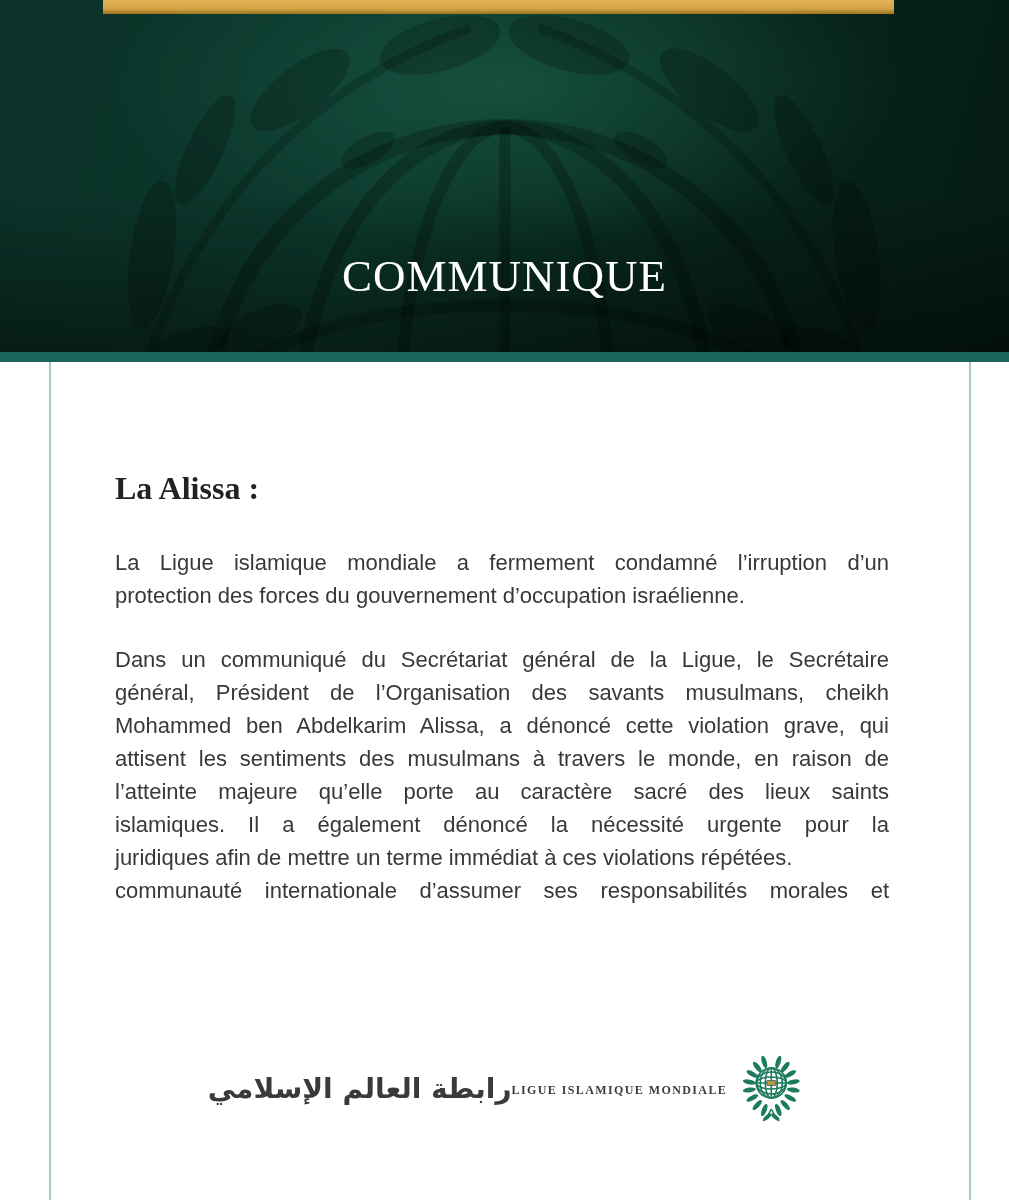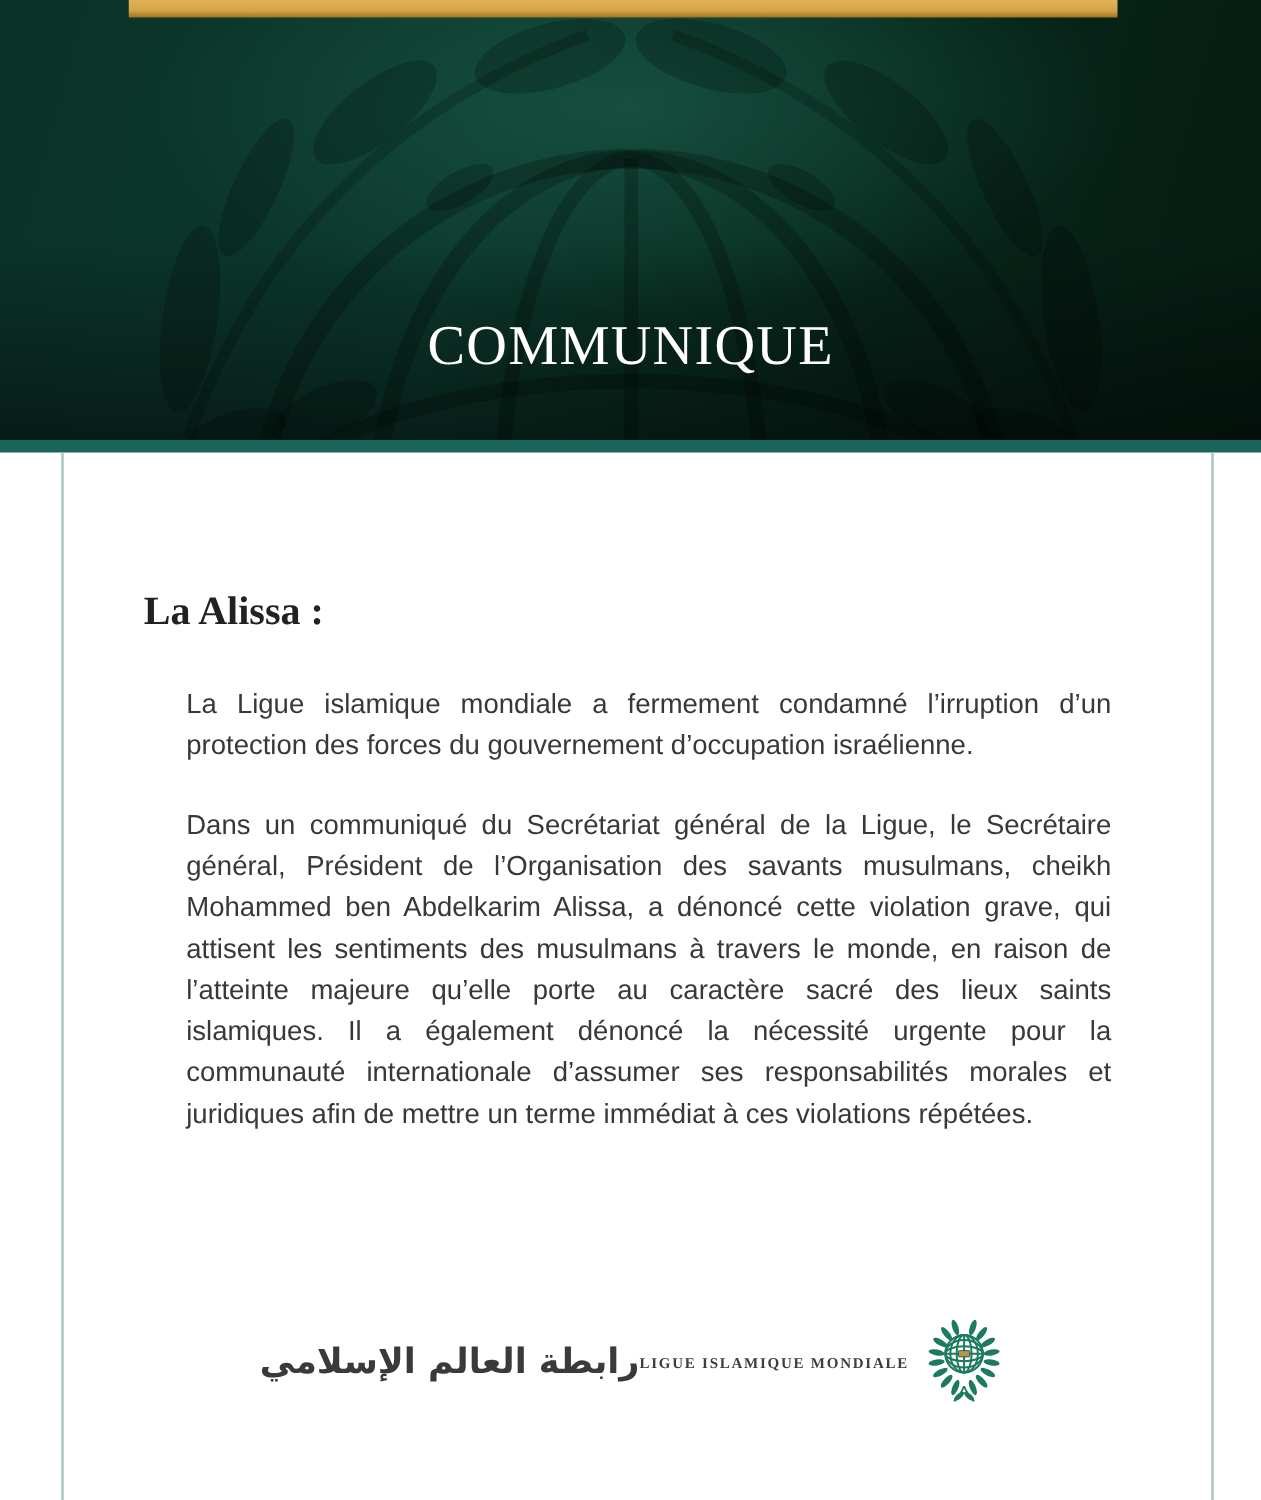--- a/index.html
+++ b/index.html
@@ -67,21 +67,20 @@
     color:var(--heading-text);
   }
   .para{display:block;font-size:22px;line-height:33px;}
   .para.first{margin-top:40px;}
   .para.second{margin-top:31px;}
   .jline{
     text-align:justify;
     text-align-last:justify;
     white-space:normal;
     height:33px;
-    margin-left:34px;
   }
   .jline.last{text-align-last:left;}
   
   .org-logo{
     position:absolute;left:50%;top:1053px;transform:translateX(-50%);
     display:flex;align-items:center;gap:14px;
   }
   .logo-text{display:flex;align-items:center;}
   .logo-arabic{
     direction:rtl;
@@ -153,22 +152,22 @@
       <div class="jline">La Ligue islamique mondiale a fermement condamné l’irruption d’un</div>
       <div class="jline last">protection des forces du gouvernement d’occupation israélienne.</div>
     </section>
   <section class="para second">
       <div class="jline">Dans un communiqué du Secrétariat général de la Ligue, le Secrétaire</div>
       <div class="jline">général, Président de l’Organisation des savants musulmans, cheikh</div>
       <div class="jline">Mohammed ben Abdelkarim Alissa, a dénoncé cette violation grave, qui</div>
       <div class="jline">attisent les sentiments des musulmans à travers le monde, en raison de</div>
       <div class="jline">l’atteinte majeure qu’elle porte au caractère sacré des lieux saints</div>
       <div class="jline">islamiques. Il a également dénoncé la nécessité urgente pour la</div>
+      <div class="jline last">juridiques afin de mettre un terme immédiat à ces violations répétées.</div>
       <div class="jline">communauté internationale d’assumer ses responsabilités morales et</div>
-      <div class="jline last">juridiques afin de mettre un terme immédiat à ces violations répétées.</div>
     </section>
 </main>
 
 <footer class="org-logo">
   <div class="logo-text">
     <div class="logo-arabic">رابطة العالم الإسلامي</div>
     <div class="logo-latin">LIGUE ISLAMIQUE MONDIALE</div>
   </div>
   <svg class="emblem" viewBox="0 0 60 72" xmlns="http://www.w3.org/2000/svg" aria-hidden="true">
 

